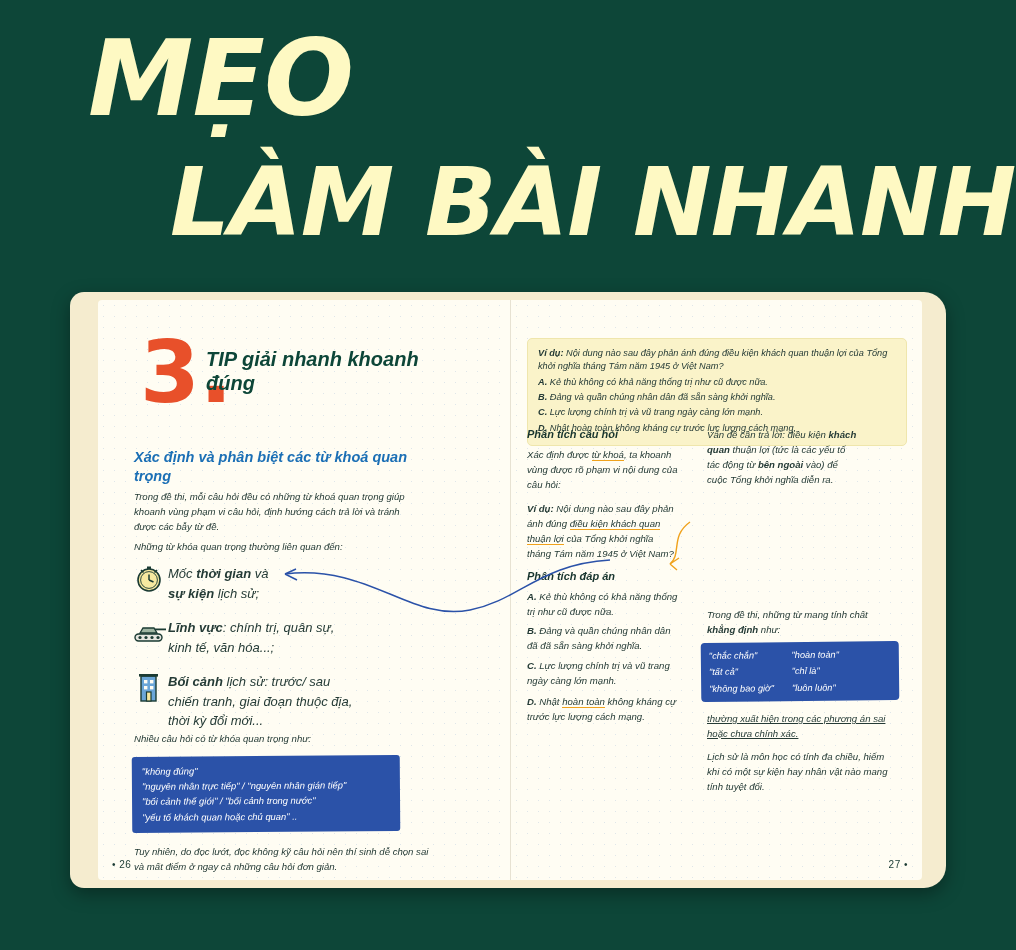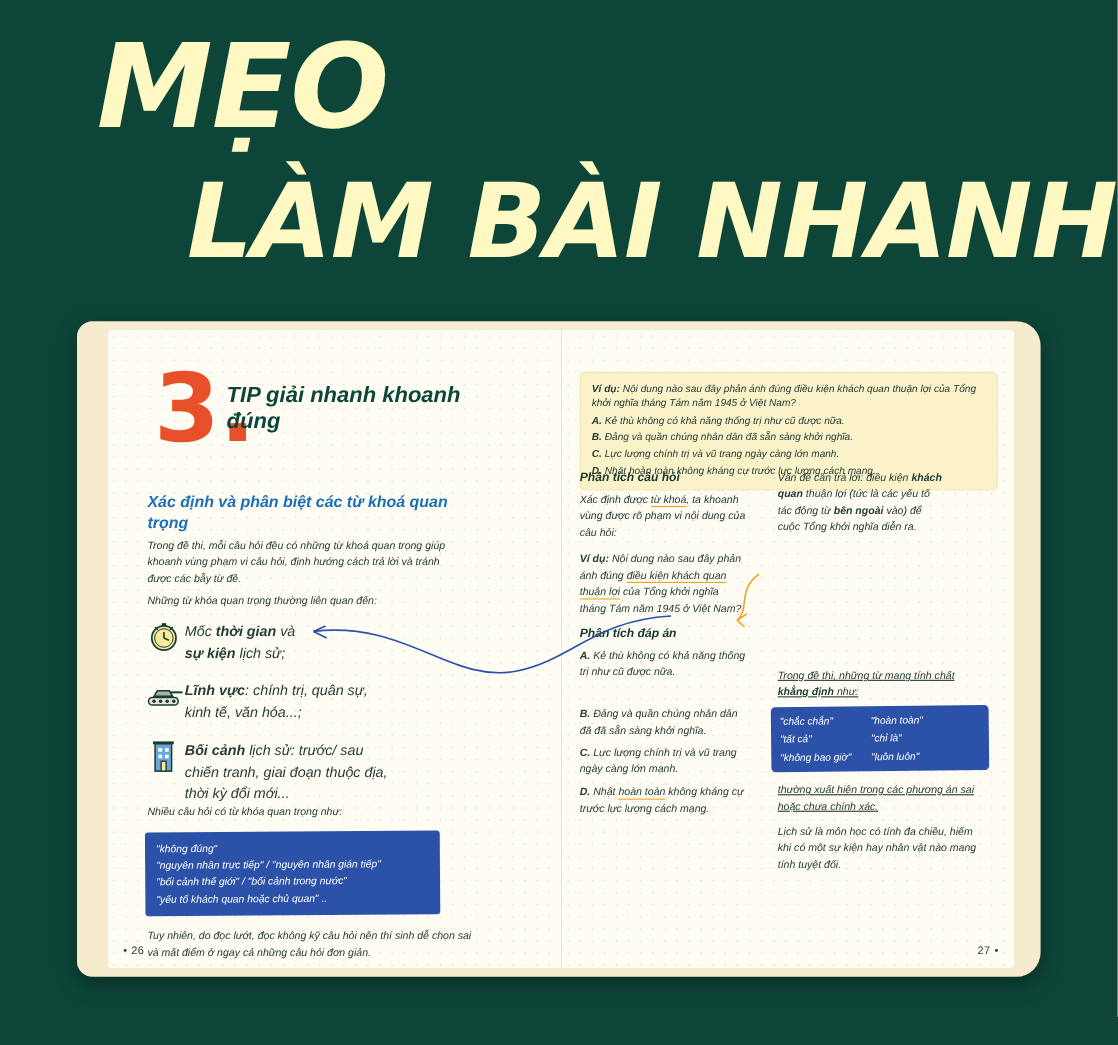--- a/index.html
+++ b/index.html
@@ -170,21 +170,21 @@
   .r-c1 { position:absolute; left:16px; top:148px; width:152px; }
   .r-c1b { position:absolute; left:16px; top:202px; width:152px; }
   .r-h2 { position:absolute; left:16px; top:270px; font-size:11px; font-weight:bold; font-style:italic; color:#18352e;}
   .r-c1c { position:absolute; left:16px; top:290px; width:152px; }
 
   .r-side { position:absolute; left:196px; top:128px; width:150px; }
 
   .r-sub2 {
     position:absolute; left:196px; top:258px; width:190px;
   }
-  .r-p2 { position:absolute; left:196px; top:308px; width:180px;text-decoration:underline; }
+  .r-p2 { position:absolute; left:196px; top:308px; width:180px; }
 
   .kw-block {
     position:absolute;
     left:190px; top:342px;
     width:198px;
     background:#2b52a8;
     border-radius:4px;
     padding:6px 8px;
     transform:rotate(-0.6deg);
   }
@@ -305,21 +305,21 @@
     <div class="body-text r-c1">
       Xác định được <span class="mark-u">từ khoá</span>, ta khoanh vùng được rõ phạm vi nội dung của câu hỏi:
     </div>
     <div class="body-text r-c1b">
       <b>Ví dụ:</b> Nội dung nào sau đây phản ánh đúng <span class="mark-u">điều kiện khách quan thuận lợi</span> của Tổng khởi nghĩa tháng Tám năm 1945 ở Việt Nam?
     </div>
 
     <div class="r-h2">Phân tích đáp án</div>
     <div class="body-text r-c1c">
       <div><b>A.</b> <span>Kẻ thù không có khả năng thống trị như cũ được nữa.</span></div>
-      <div style="margin-top:23px;"><b>B.</b> <span>Đảng và quần chúng nhân dân đã đã sẵn sàng khởi nghĩa.</span></div>
+      <div style="margin-top:4px;"><b>B.</b> <span>Đảng và quần chúng nhân dân đã đã sẵn sàng khởi nghĩa.</span></div>
       <div style="margin-top:6px;"><b>C.</b> <span>Lực lượng chính trị và vũ trang ngày càng lớn mạnh.</span></div>
       <div style="margin-top:6px;"><b>D.</b> Nhật <span class="mark-u">hoàn toàn</span> không kháng cự trước lực lượng cách mạng.</div>
     </div>
 
     <div class="body-text r-side">
       Vấn đề cần trả lời: điều kiện <b>khách quan</b> thuận lợi (tức là các yếu tố tác động từ <b>bên ngoài</b> vào) để cuộc Tổng khởi nghĩa diễn ra.
     </div>
 
     <div class="body-text r-p2">
       Trong đề thi, những từ mang tính chất <b>khẳng định</b> như:

